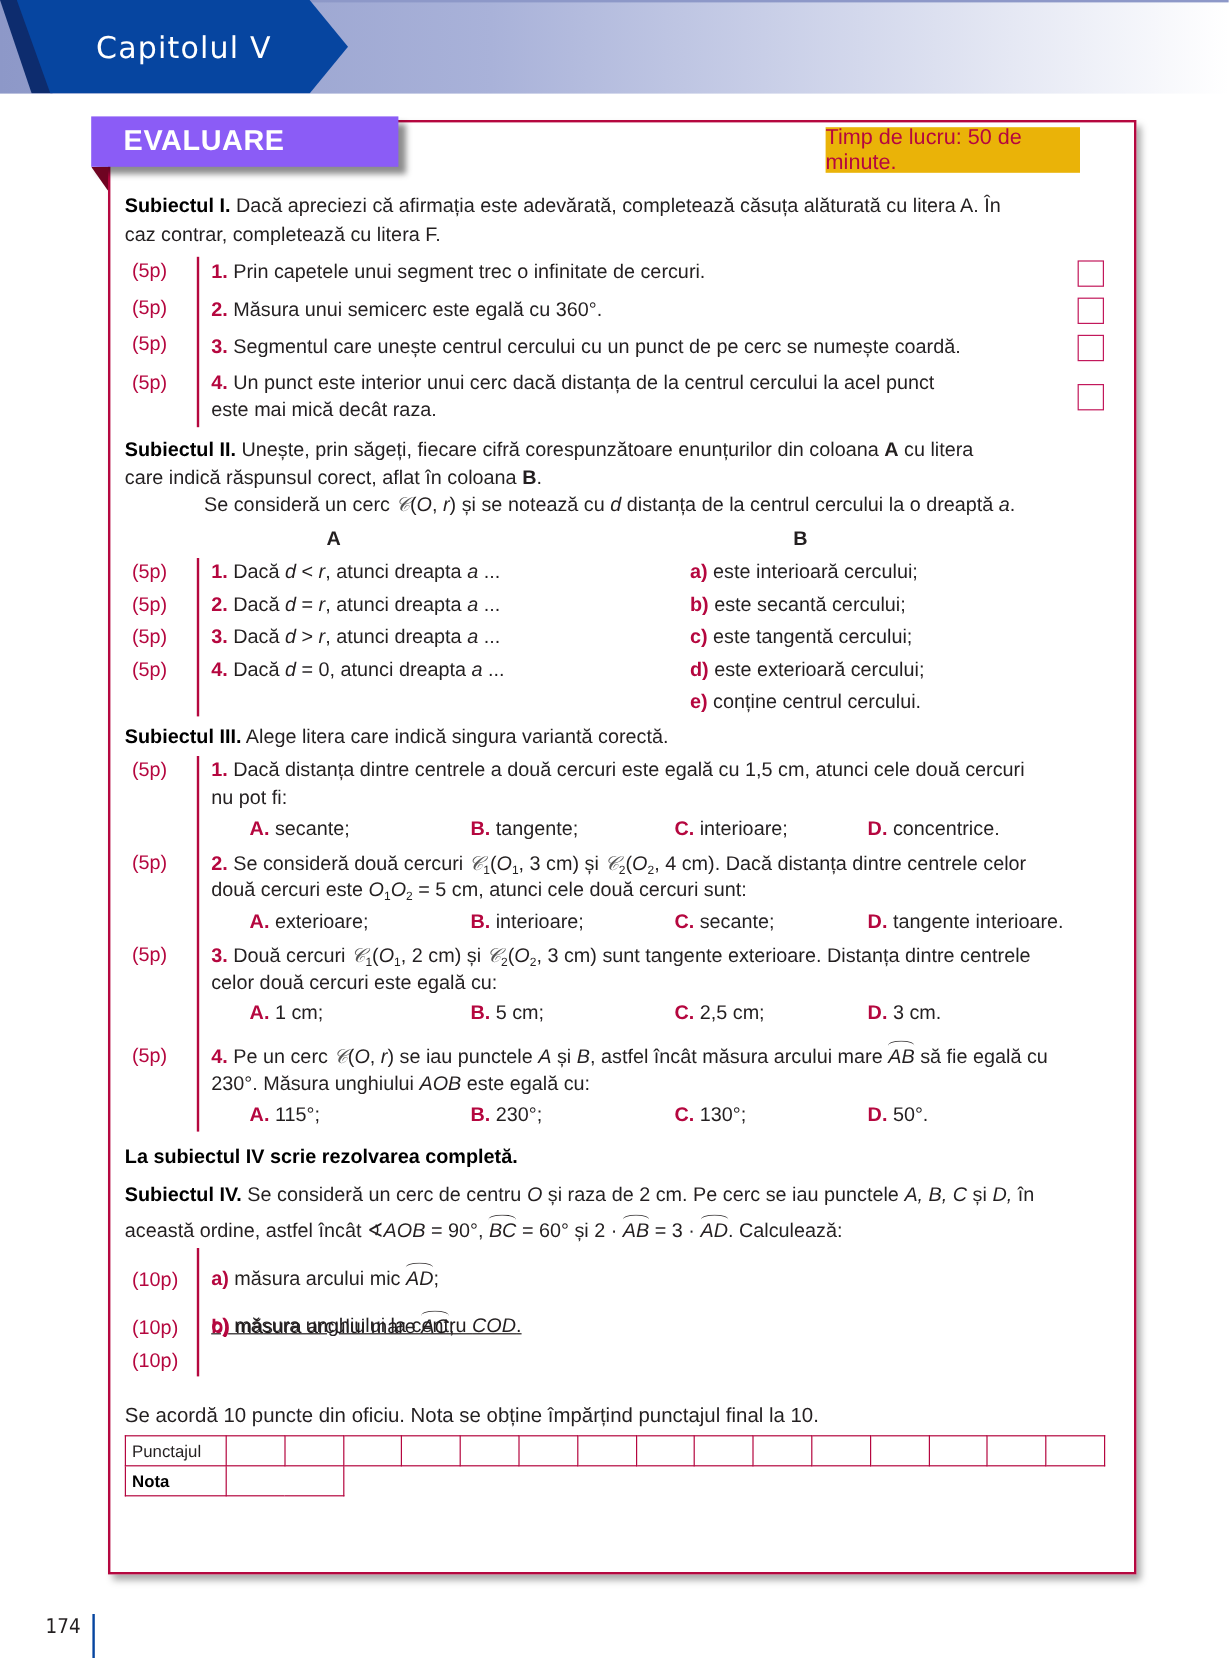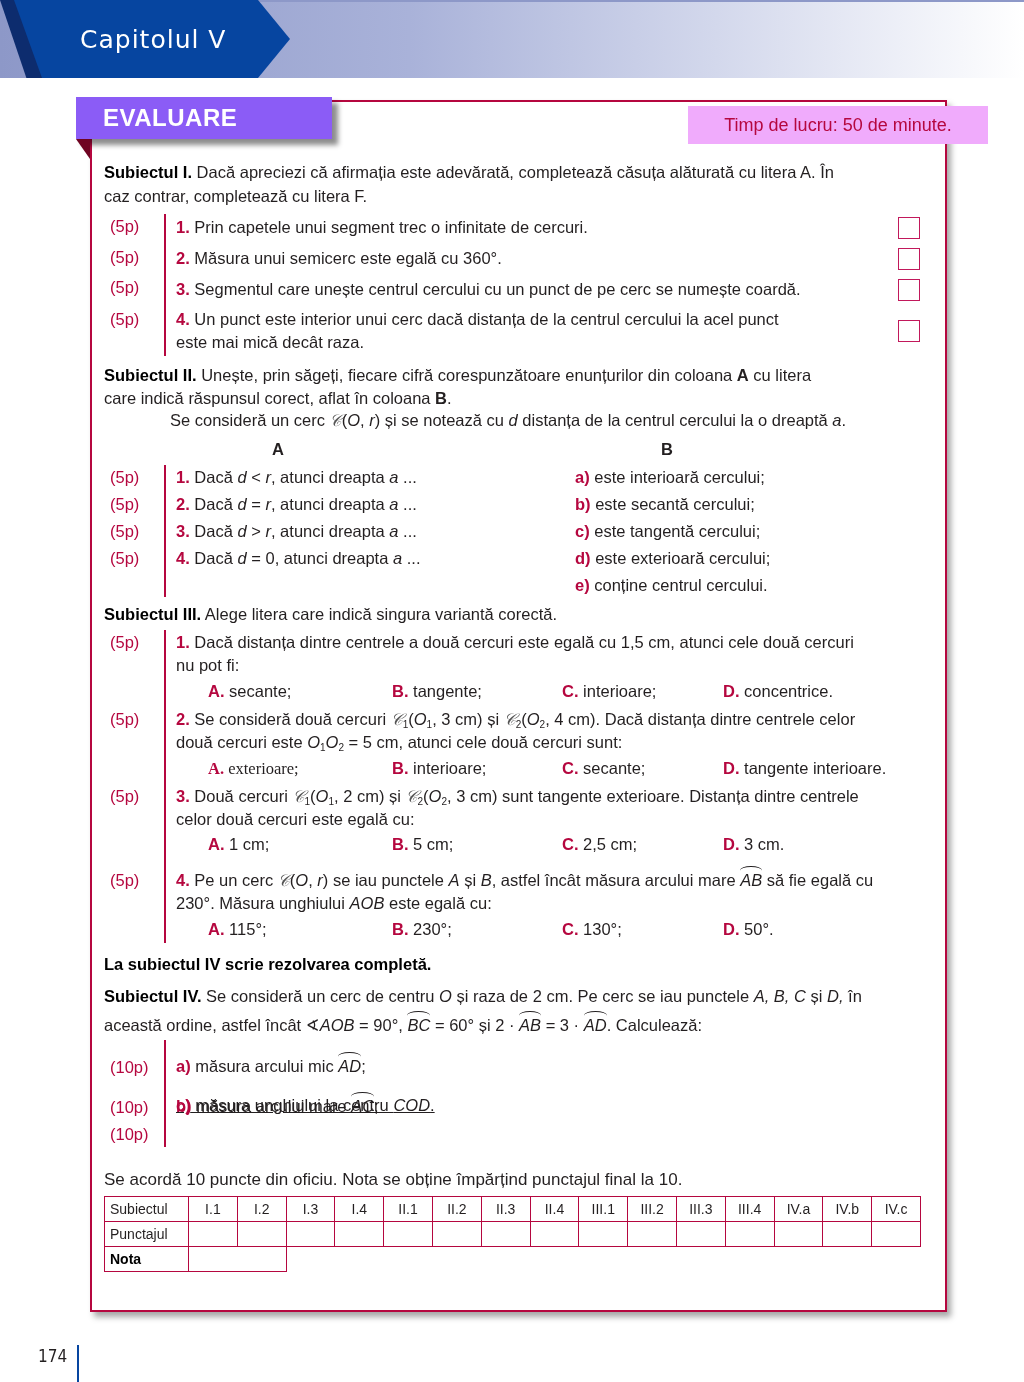--- a/index.html
+++ b/index.html
@@ -39,22 +39,22 @@
     position: absolute; left: 76px; top: 97px; width: 256px; height: 42px;
     background: #8b5cf6; box-shadow: 6px 6px 5px rgba(0,0,0,0.45);
     display: flex; align-items: center; padding-left: 27px;
   }
   .eval-banner span { color: #ffffff; font-weight: bold; font-size: 24px; letter-spacing: 0.5px; }
   .banner-fold {
     position: absolute; left: 76px; top: 139px; width: 14px; height: 20px;
     background: #6f0422; clip-path: polygon(0 0, 100% 0, 100% 100%);
   }
   .time-box {
-    position: absolute; left: 688px; top: 106px; width: 300px; height: 38px;
-    background: #f0abfc; display: flex; align-items: center; justify-content: center;
+    position: absolute; left: 688px; top: 106px; width: 212px; height: 38px;
+    background: #eab308; display: flex; align-items: center; justify-content: center;
   }
   .time-box span { color: #b5073f; font-size: 18px; }
 
   
   .red { color: #000000; }
   .b { font-weight: bold; }
   .i { font-style: italic; }
   .line { position: absolute; white-space: nowrap; }
   .pts { position: absolute; left: 110px; color: #b5073f; font-size: 16.5px; }
   .vbar { position: absolute; left: 164px; width: 1.5px; background: #b5073f; }
@@ -193,21 +193,21 @@
 <div class="opt" style="left:562px; top:682px;"><span class="num">C.</span><span> interioare;</span></div>
 <div class="opt" style="left:723px; top:682px;"><span class="num">D.</span><span> concentrice.</span></div>
 
 <div class="pts" style="top:710px;">(5p)</div>
 <div class="line" style="left:176px; top:710px;">
   <span class="num">2.</span><span> Se consideră două cercuri </span><span class="script-c">𝒞</span><sub>1</sub><span>(</span><span class="i">O</span><sub>1</sub><span>, 3 cm) și </span><span class="script-c">𝒞</span><sub>2</sub><span>(</span><span class="i">O</span><sub>2</sub><span>, 4 cm). Dacă distanța dintre centrele celor</span>
 </div>
 <div class="line" style="left:176px; top:733px;">
   <span>două cercuri este </span><span class="i">O</span><sub>1</sub><span class="i">O</span><sub>2</sub><span> = 5 cm, atunci cele două cercuri sunt:</span>
 </div>
-<div class="opt" style="left:208px; top:759px;font-family:Liberation Serif, serif;"><span class="num">A.</span><span> exterioare;</span></div>
+<div class="opt" style="left:208px; top:759px;"><span class="num">A.</span><span> exterioare;</span></div>
 <div class="opt" style="left:392px; top:759px;"><span class="num">B.</span><span> interioare;</span></div>
 <div class="opt" style="left:562px; top:759px;"><span class="num">C.</span><span> secante;</span></div>
 <div class="opt" style="left:723px; top:759px;"><span class="num">D.</span><span> tangente interioare.</span></div>
 
 <div class="pts" style="top:787px;">(5p)</div>
 <div class="line" style="left:176px; top:787px;">
   <span class="num">3.</span><span> Două cercuri </span><span class="script-c">𝒞</span><sub>1</sub><span>(</span><span class="i">O</span><sub>1</sub><span>, 2 cm) și </span><span class="script-c">𝒞</span><sub>2</sub><span>(</span><span class="i">O</span><sub>2</sub><span>, 3 cm) sunt tangente exterioare. Distanța dintre centrele</span>
 </div>
 <div class="line" style="left:176px; top:810px;">celor două cercuri este egală cu:</div>
 <div class="opt" style="left:208px; top:835px;"><span class="num">A.</span><span> 1 cm;</span></div>
@@ -243,38 +243,20 @@
 <div class="pts" style="top:1098px;">(10p)</div>
 <div class="line" style="left:176px; top:1097px;"><span class="num">b)</span><span> măsura arcului mare </span><span class="arc">AC</span><span>;</span></div>
 
 <div class="pts" style="top:1125px;">(10p)</div>
 <div class="line" style="left:176px; top:1096px;text-decoration:underline;"><span class="num">c)</span><span> măsura unghiului la centru </span><span class="i">COD</span><span>.</span></div>
 
 <div class="line" style="left:104px; top:1170px; font-size:17px;">Se acordă 10 puncte din oficiu. Nota se obține împărțind punctajul final la 10.</div>
 
 <table class="score">
   <tbody>
-      <tr>
-    <td class="lbl">Subiectul</td>
-    <td>I.1</td>
-    <td>I.2</td>
-    <td>I.3</td>
-    <td>I.4</td>
-    <td>II.1</td>
-    <td>II.2</td>
-    <td>II.3</td>
-    <td>II.4</td>
-    <td>III.1</td>
-    <td>III.2</td>
-    <td>III.3</td>
-    <td>III.4</td>
-    <td>IV.a</td>
-    <td>IV.b</td>
-    <td>IV.c</td>
-  </tr>
   <tr>
     <td class="lbl">Punctajul</td>
     <td></td>
         <td></td>
         <td></td>
         <td></td>
         <td></td>
     <td></td>
         <td></td>
         <td></td>

